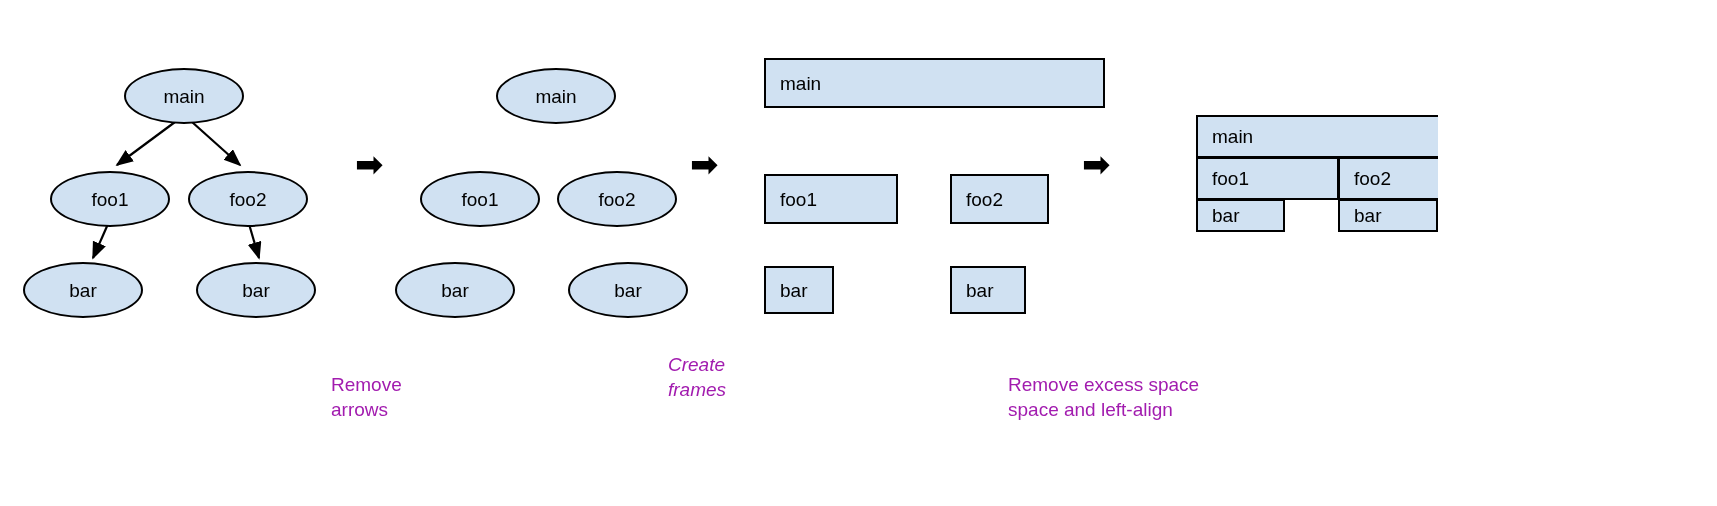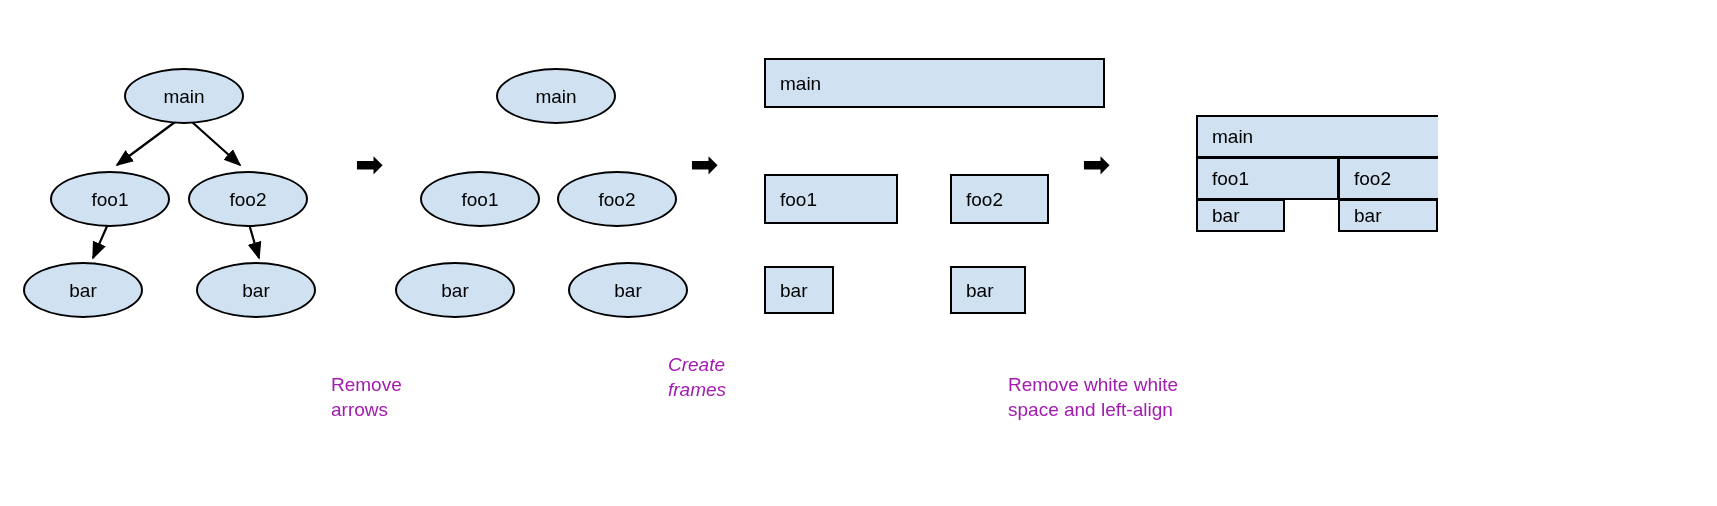--- a/index.html
+++ b/index.html
@@ -153,17 +153,17 @@
   <div id="arrows-layer">
       <div class="arrow-glyph" style="left: 355px; top: 147px;">➡</div>
       <div class="arrow-glyph" style="left: 690px; top: 147px;">➡</div>
       <div class="arrow-glyph" style="left: 1082px; top: 147px;">➡</div>
     </div>
   <div id="captions-layer">
       <div class="caption" style="left: 331px; top: 372px;">Remove
 arrows</div>
       <div class="caption" style="left: 668px; top: 352px; font-style: italic;">Create
 frames</div>
-      <div class="caption" style="left: 1008px; top: 372px;">Remove white white
+      <div class="caption" style="left: 1008px; top: 372px;">Remove excess space
 space and left-align</div>
     </div>
 
 </div>
 
 </body></html>

